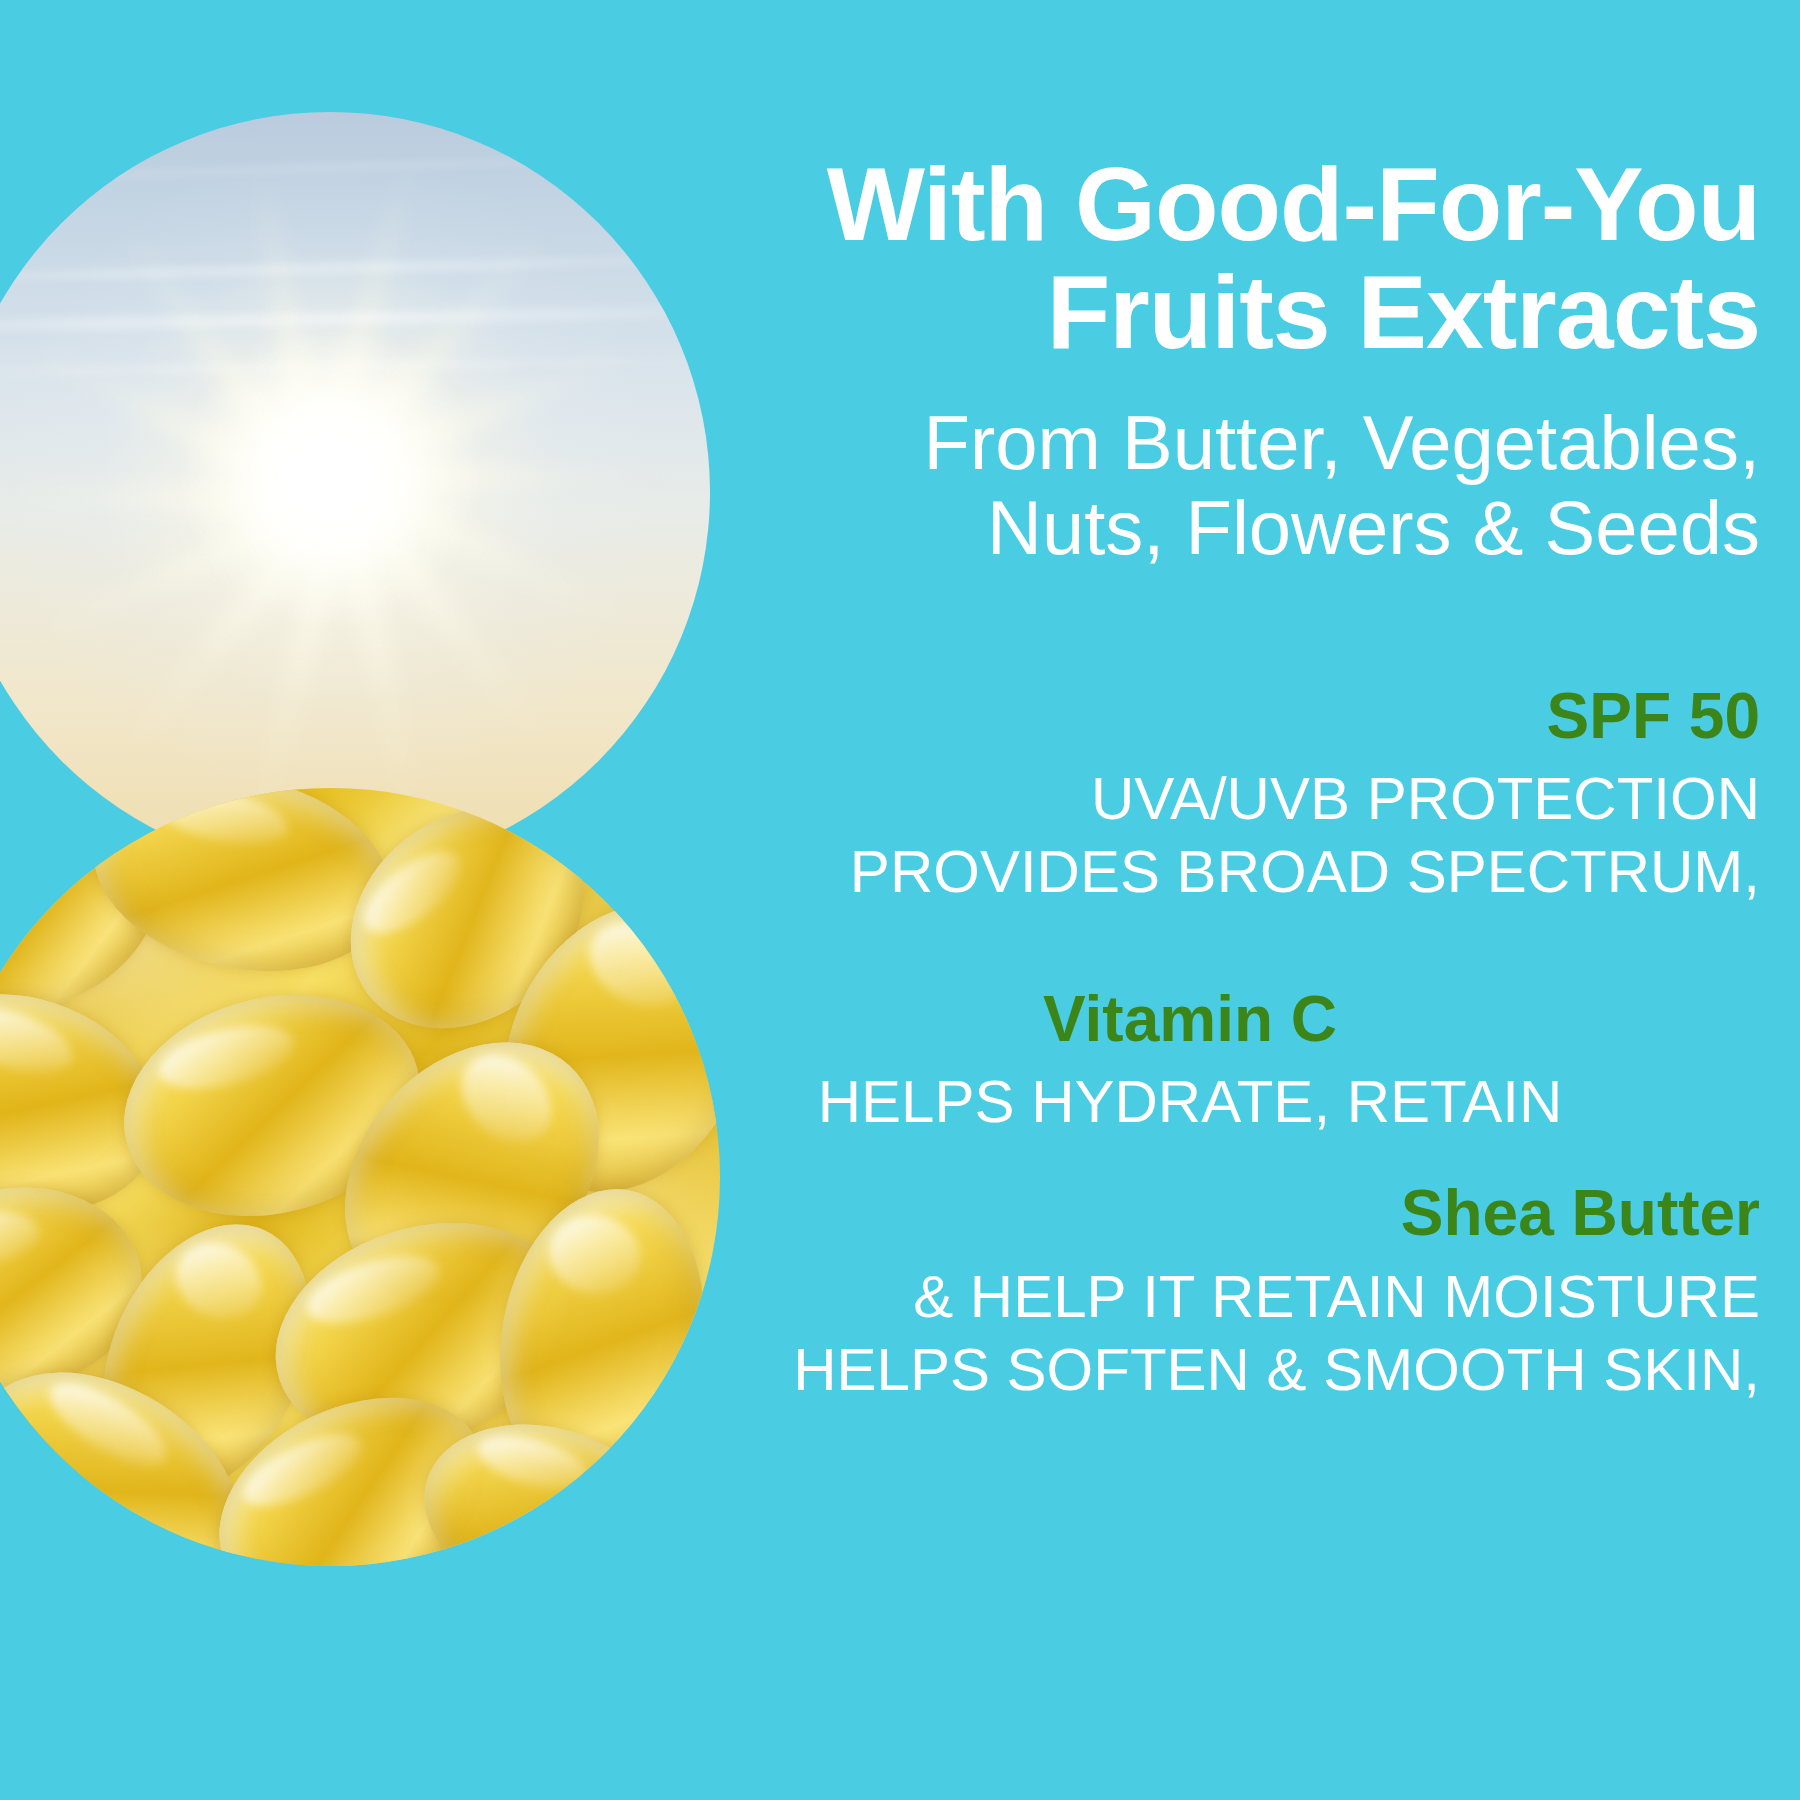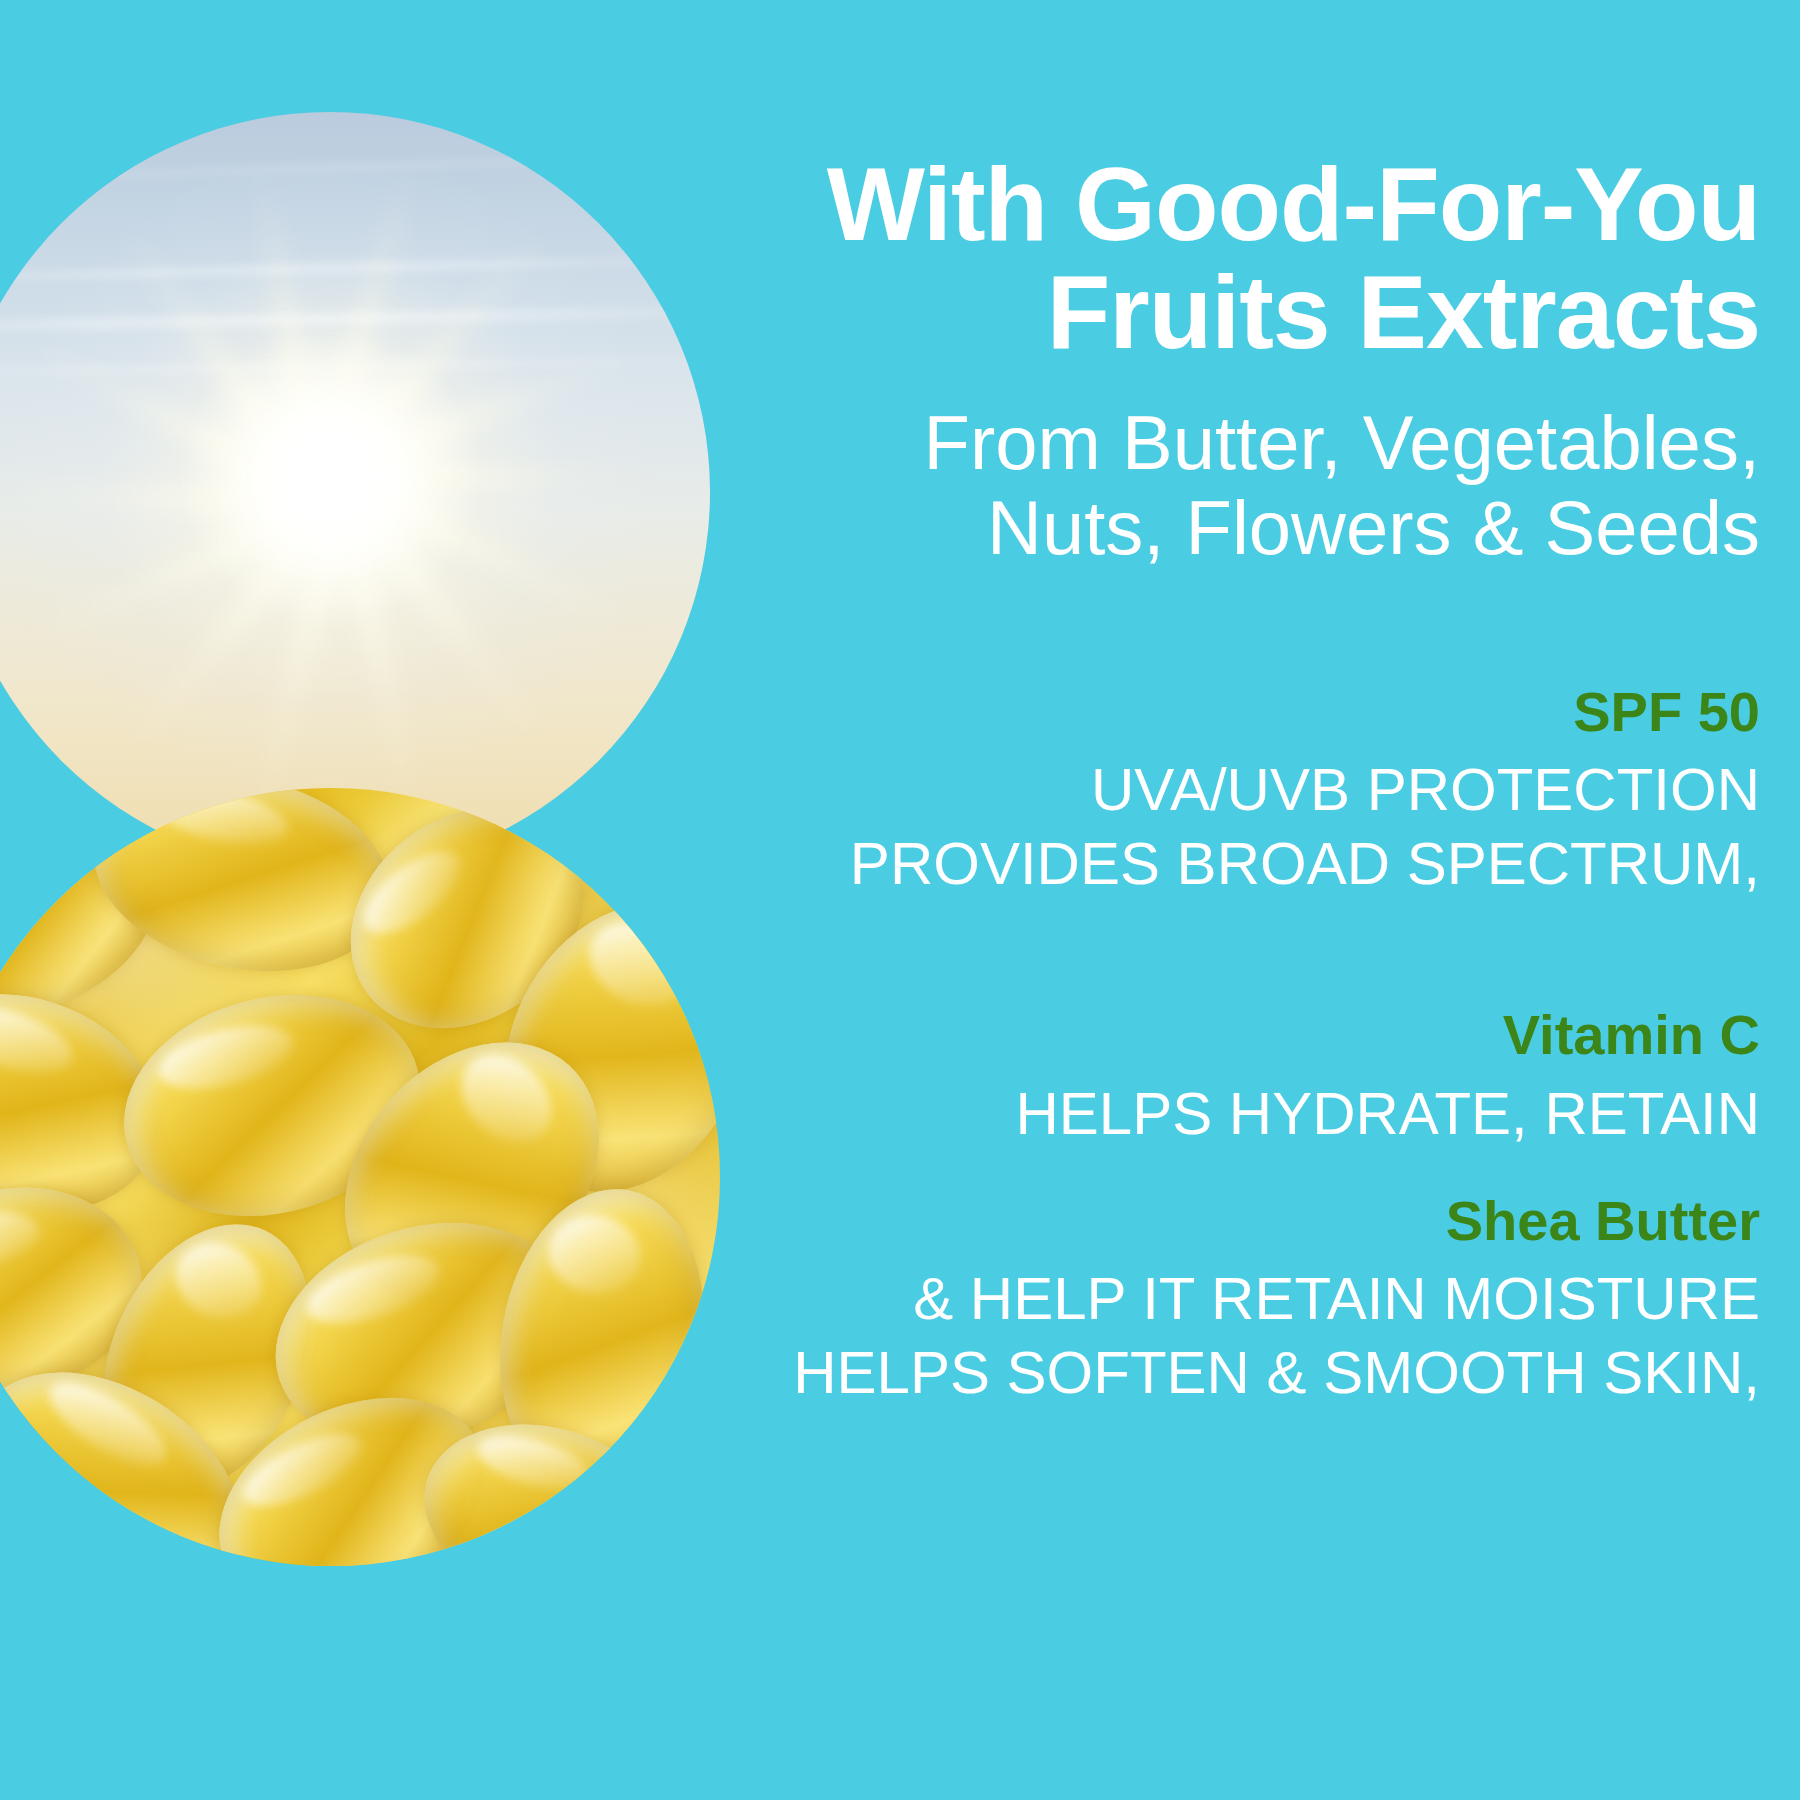--- a/index.html
+++ b/index.html
@@ -184,36 +184,36 @@
     margin-top:34px;
     font-size:76px;
     line-height:1.12;
     font-weight:normal;
     color:#ffffff;
   }
   .subhead .ln { display:block; }
 
   .benefit { margin-top:96px; }
   .benefit .title {
-    font-size:56px;
+    font-size:64px;
     font-weight:bold;
     color:#3C8518;
     line-height:1.05;
   }
   .benefit .desc {
     margin-top:12px;
     font-size:60px;
     line-height:1.22;
     color:#ffffff;
     font-weight:normal;
   }
   .benefit .desc .ln { display:block; }
 
   #benefit-spf  { margin-top:112px; }
-  #benefit-vitc { margin-top:106px; }
+  #benefit-vitc { margin-top:78px;text-align:center; }
   #benefit-shea { margin-top:42px; }
 </style>
 </head>
 <body>
 
 <div id="poster">
 
   <div class="media-col">
 
     <div class="circle" id="sun-circle">

